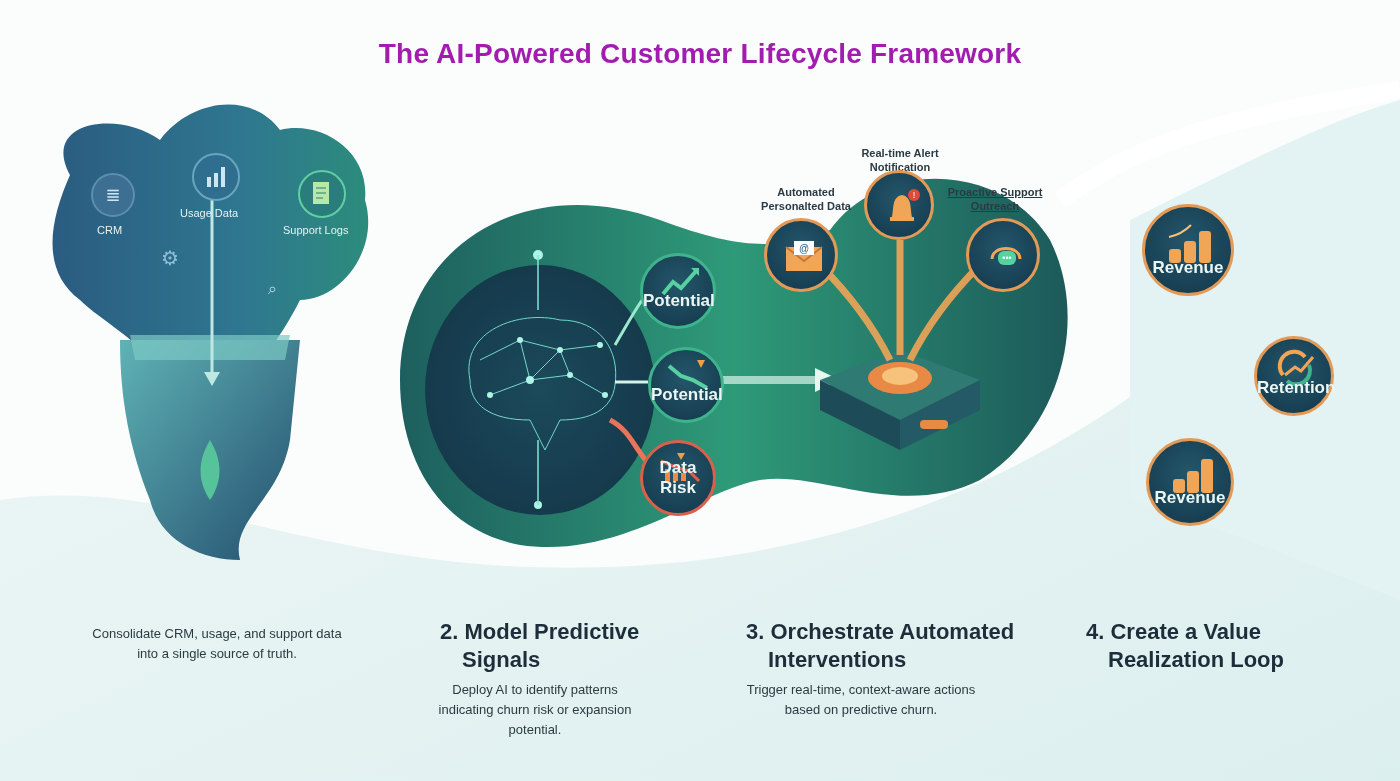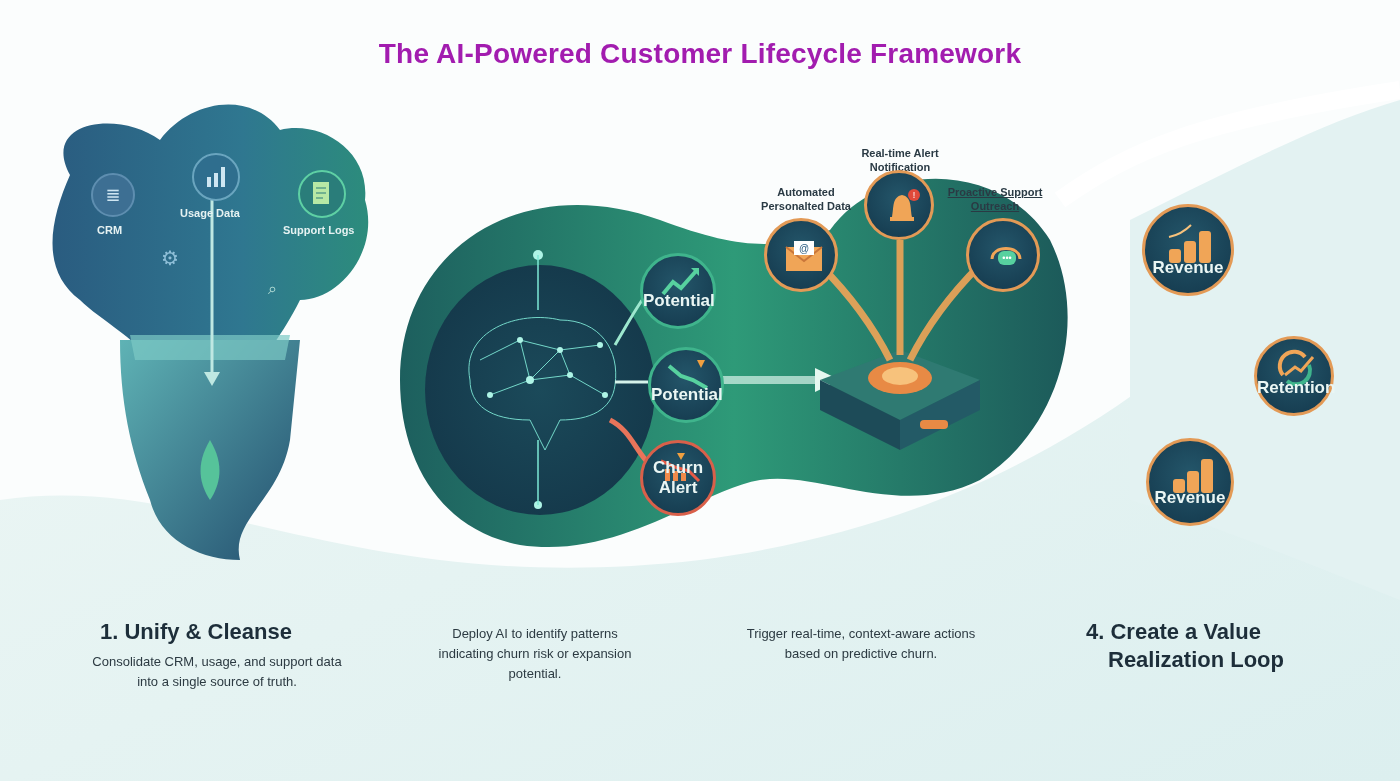--- a/index.html
+++ b/index.html
@@ -10,21 +10,21 @@
   .lbl{position:absolute;font-size:11px;font-weight:bold;color:#2a3a44;text-align:center;line-height:14px;}
   .node{position:absolute;border-radius:50%;background:radial-gradient(circle at 50% 40%,#24566a,#13374b);box-sizing:border-box;}
   .node .t{position:absolute;left:0;right:0;bottom:15px;text-align:center;color:#eaf6f4;font-size:17px;font-weight:bold;}
   .ring-green{border:3px solid #3fb48c;}
   .ring-orange{border:3px solid #e39a56;}
   .ring-red{border:3px solid #d9604a;}
   .step{position:absolute;top:618px;width:300px;}
   .step h2{margin:0;font-size:22px;font-weight:bold;color:#1d2e3a;line-height:28px;}
   .step h2 .ind{display:block;padding-left:22px;}
   .step p{margin:6px 0 0;font-size:13px;color:#2c3a42;line-height:20px;text-align:center;}
-  .srcl{position:absolute;color:#e6f2f2;font-size:11px;font-weight:bold;}
+  .srcl{position:absolute;color:#e6f2f2;font-size:11px;font-weight:normal;}
 </style>
 </head>
 <body>
 
 <svg class="bg" width="1400" height="781">
   <defs>
     <linearGradient id="bgg" x1="0" y1="0" x2="1" y2="1">
       <stop offset="0" stop-color="#eef7f5"></stop>
       <stop offset="1" stop-color="#dcefef"></stop>
     </linearGradient>
@@ -147,21 +147,21 @@
   <div class="t">Potential</div>
 </div>
 <div class="node ring-red" style="left:640px;top:440px;width:76px;height:76px;">
   <svg class="abs" style="left:16px;top:8px;" width="44" height="34">
       <rect x="6" y="18" width="5" height="12" fill="#f08a4a"></rect>
       <rect x="14" y="20" width="5" height="10" fill="#f08a4a"></rect>
       <rect x="22" y="22" width="5" height="8" fill="#f08a4a"></rect>
       <polyline points="2,10 16,16 30,20 40,30" stroke="#e85a45" stroke-width="3" fill="none"></polyline>
       <polygon points="18,2 26,2 22,9" fill="#f0a040"></polygon>
     </svg>
-  <div class="t">Churn Alert</div>
+  <div class="t">Data Risk</div>
 </div>
 
 <div class="lbl" style="left:746px;top:185px;width:120px;"><span>Automated</span><br><span>Personalted Data</span></div>
 <div class="lbl" style="left:840px;top:146px;width:120px;"><span>Real-time Alert</span><br><span>Notification</span></div>
 <div class="lbl" style="left:935px;top:185px;width:120px;text-decoration:underline;"><span>Proactive Support</span><br><span>Outreach</span></div>
 
 <div class="node ring-orange" style="left:764px;top:218px;width:74px;height:74px;">
   <svg class="abs" style="left:17px;top:18px;" width="40" height="36">
       <rect x="2" y="8" width="36" height="24" fill="#f0a557"></rect>
       <polyline points="2,8 20,22 38,8" stroke="#c9763a" fill="none" stroke-width="2"></polyline>
@@ -205,24 +205,26 @@
 <div class="node ring-orange" style="left:1146px;top:438px;width:88px;height:88px;">
   <svg class="abs" style="left:20px;top:12px;" width="48" height="40">
       <rect x="4" y="26" width="12" height="14" rx="3" fill="#f0a557"></rect>
       <rect x="18" y="18" width="12" height="22" rx="3" fill="#f0a557"></rect>
       <rect x="32" y="6" width="12" height="34" rx="3" fill="#f0a557"></rect>
     </svg>
   <div class="t">Revenue</div>
 </div>
 
 <div class="step" style="left:100px;">
-  <h2><span>1. Unify &amp; Cleanse</span></h2>
+  <h2></h2>
   <p style="width:250px;margin-left:-8px;">Consolidate CRM, usage, and support data into a single source of truth.</p>
 </div>
 <div class="step" style="left:440px;">
+  <h2><span>2. Model Predictive</span><span class="ind">Signals</span></h2>
   <p style="width:220px;margin-left:-15px;">Deploy AI to identify patterns indicating churn risk or expansion potential.</p>
 </div>
 <div class="step" style="left:746px;">
+  <h2><span>3. Orchestrate Automated</span><span class="ind">Interventions</span></h2>
   <p style="width:230px;margin-left:0px;">Trigger real-time, context-aware actions based on predictive churn.</p>
 </div>
 <div class="step" style="left:1086px;">
   <h2><span>4. Create a Value</span><span class="ind">Realization Loop</span></h2>
 </div>
 
 </body></html>

